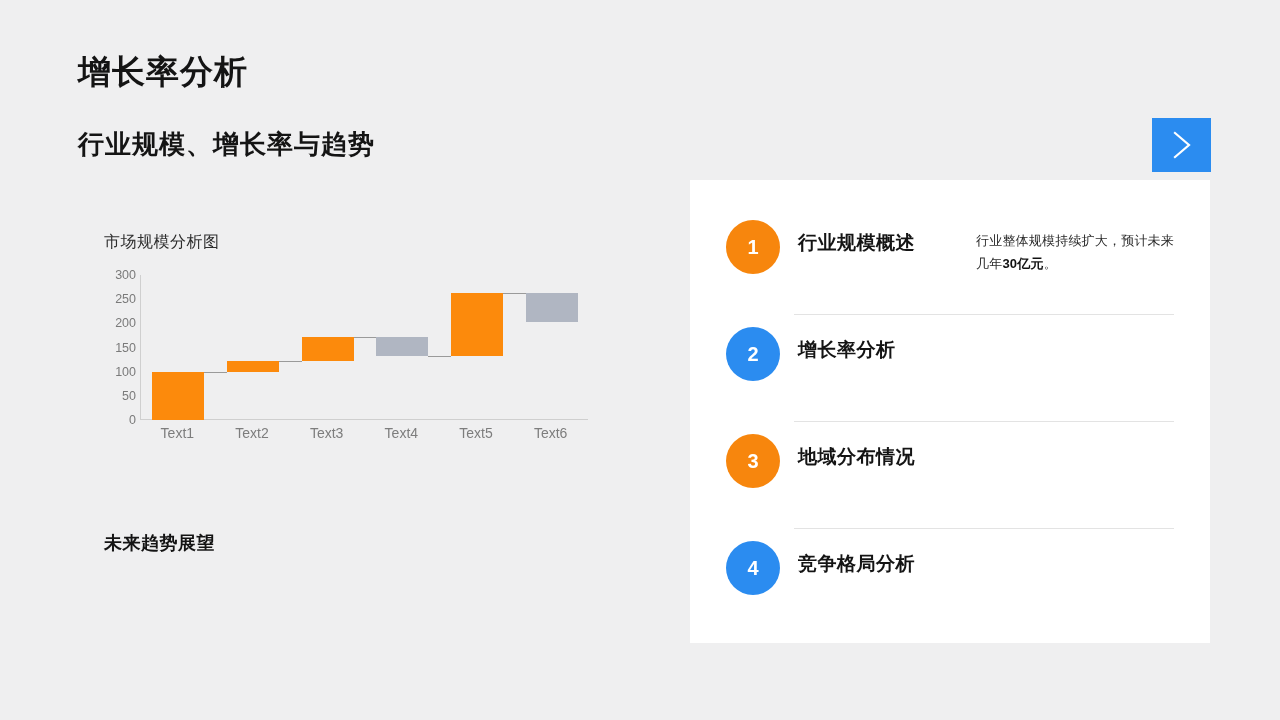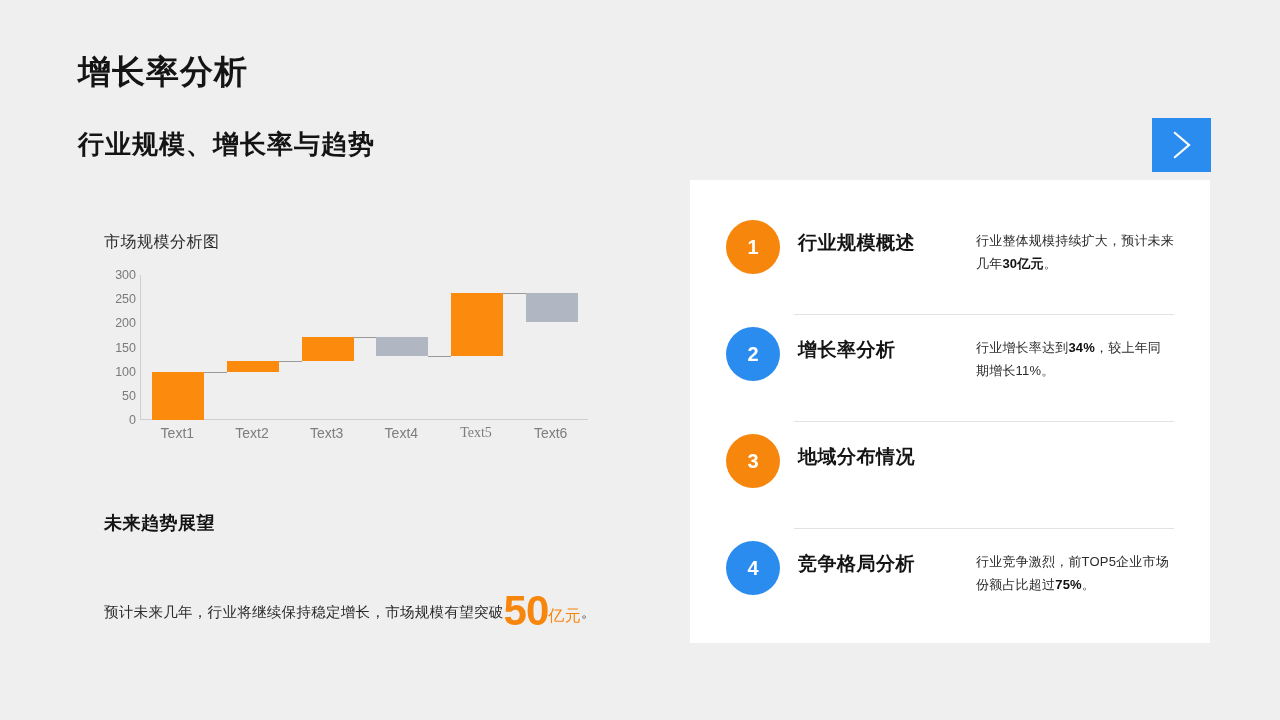--- a/index.html
+++ b/index.html
@@ -129,22 +129,23 @@
     font-size: 14px;
     color: #7d7d7d;
     transform: translateX(-50%);
     white-space: nowrap;
   }
 
   
   #outlook {
     position: absolute;
     left: 104px;
-    top: 511px;
+    top: 531px;
     width: 540px;
+    font-family: Liberation Mono, monospace;
   }
   #outlook-heading {
     font-size: 18px;
     font-weight: bold;
     color: #141414;
     letter-spacing: .5px;
   }
   #outlook-body {
     margin-top: 44px;
     font-size: 14.5px;
@@ -271,46 +272,41 @@
           <div class="wf-bar" style="left: 310px; top: 18.3667px; width: 52px; height: 62.8333px; background: rgb(252, 138, 12);"></div>
           <div class="wf-connector" style="left: 362px; width: 22.6667px; top: 18.3667px; background: rgb(154, 154, 154);"></div>
           <div class="wf-bar" style="left: 384.667px; top: 18.3667px; width: 52px; height: 29px; background: rgb(176, 182, 194);"></div>
         </div>
     </div>
     <div id="x-axis-labels">
         <div class="x-tick" style="left: 37.3333px;">Text1</div>
         <div class="x-tick" style="left: 112px;">Text2</div>
         <div class="x-tick" style="left: 186.667px;">Text3</div>
         <div class="x-tick" style="left: 261.333px;">Text4</div>
-        <div class="x-tick" style="left: 336px; font-family: Liberation Serif, serif;">Text5</div>
+        <div class="x-tick" style="left: 336px;">Text5</div>
         <div class="x-tick" style="left: 410.667px;">Text6</div>
       </div>
   </div>
 </div>
 
 <div id="outlook">
   <div id="outlook-heading">未来趋势展望</div>
-  <div id="outlook-body">
-    <span>预计未来几年，行业将继续保持稳定增长，市场规模有望突破</span><span id="outlook-highlight">50</span><span id="outlook-unit">亿元</span><span id="outlook-tail">。</span>
-  </div>
 </div>
 
 <div id="points-card">
     <div class="point-row has-divider">
       <div class="point-badge badge-orange" style="background: rgb(247, 134, 13);">1</div>
       <div class="point-title">行业规模概述</div>
       <div class="point-desc"><span>行业整体规模持续扩大，预计未来几年</span><b>30亿元</b><span>。</span></div>
     </div>
     <div class="point-row has-divider">
       <div class="point-badge badge-blue" style="background: rgb(43, 140, 240);">2</div>
       <div class="point-title">增长率分析</div>
-      <div class="point-desc"><span>行业增长率达到</span><b>34%</b><span>，较上年同期增长11%。</span></div>
     </div>
     <div class="point-row has-divider">
       <div class="point-badge badge-orange" style="background: rgb(247, 134, 13);">3</div>
       <div class="point-title">地域分布情况</div>
     </div>
     <div class="point-row">
       <div class="point-badge badge-blue" style="background: rgb(43, 140, 240);">4</div>
       <div class="point-title">竞争格局分析</div>
-      <div class="point-desc"><span>行业竞争激烈，前TOP5企业市场份额占比超过</span><b>75%</b><span>。</span></div>
     </div>
   </div>
 
 </body></html>

